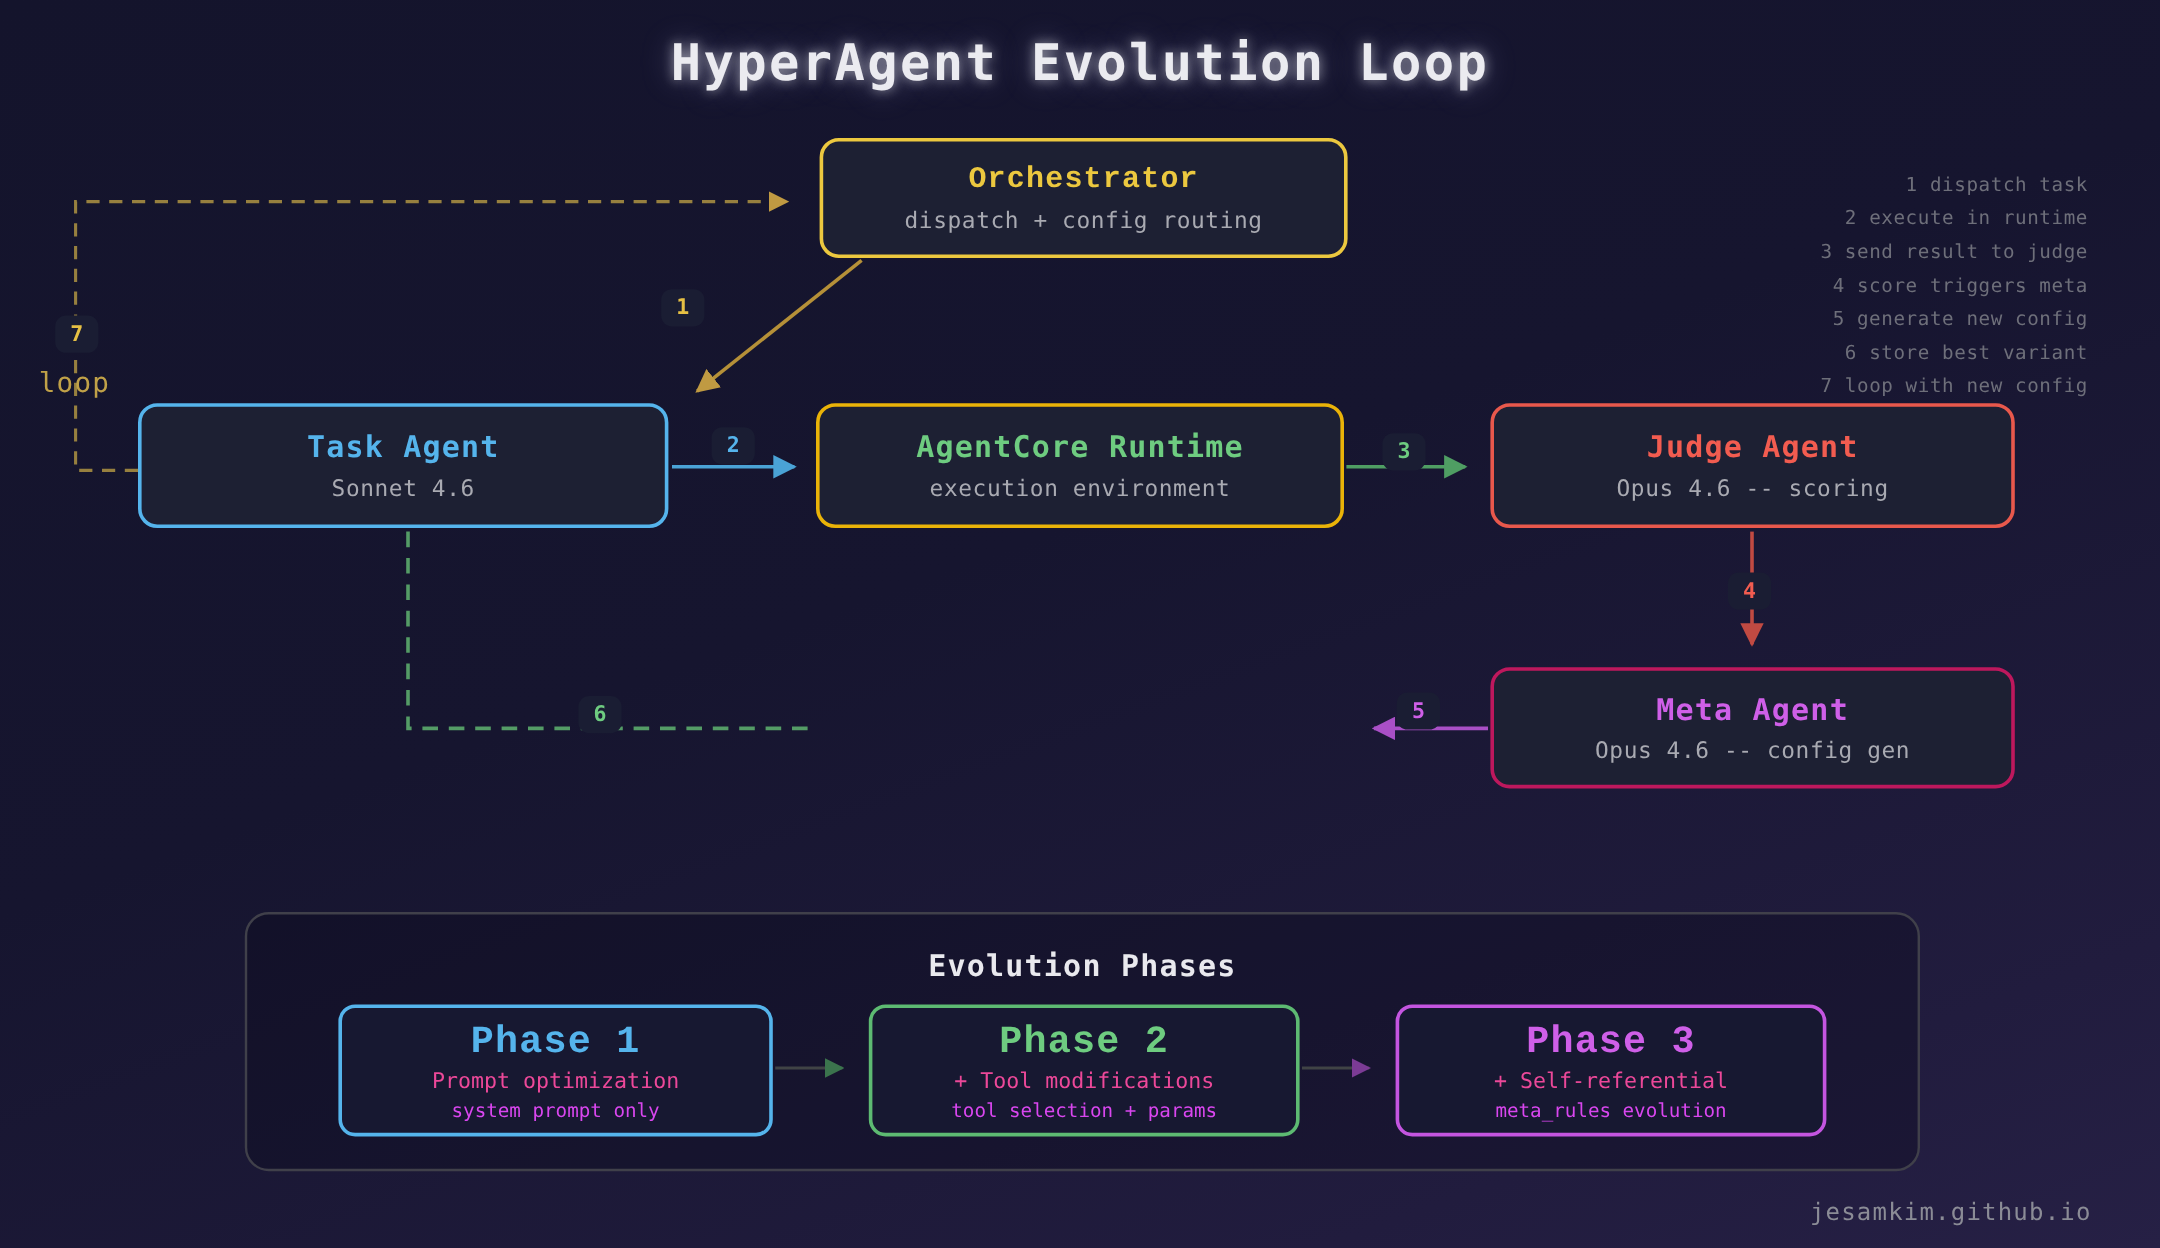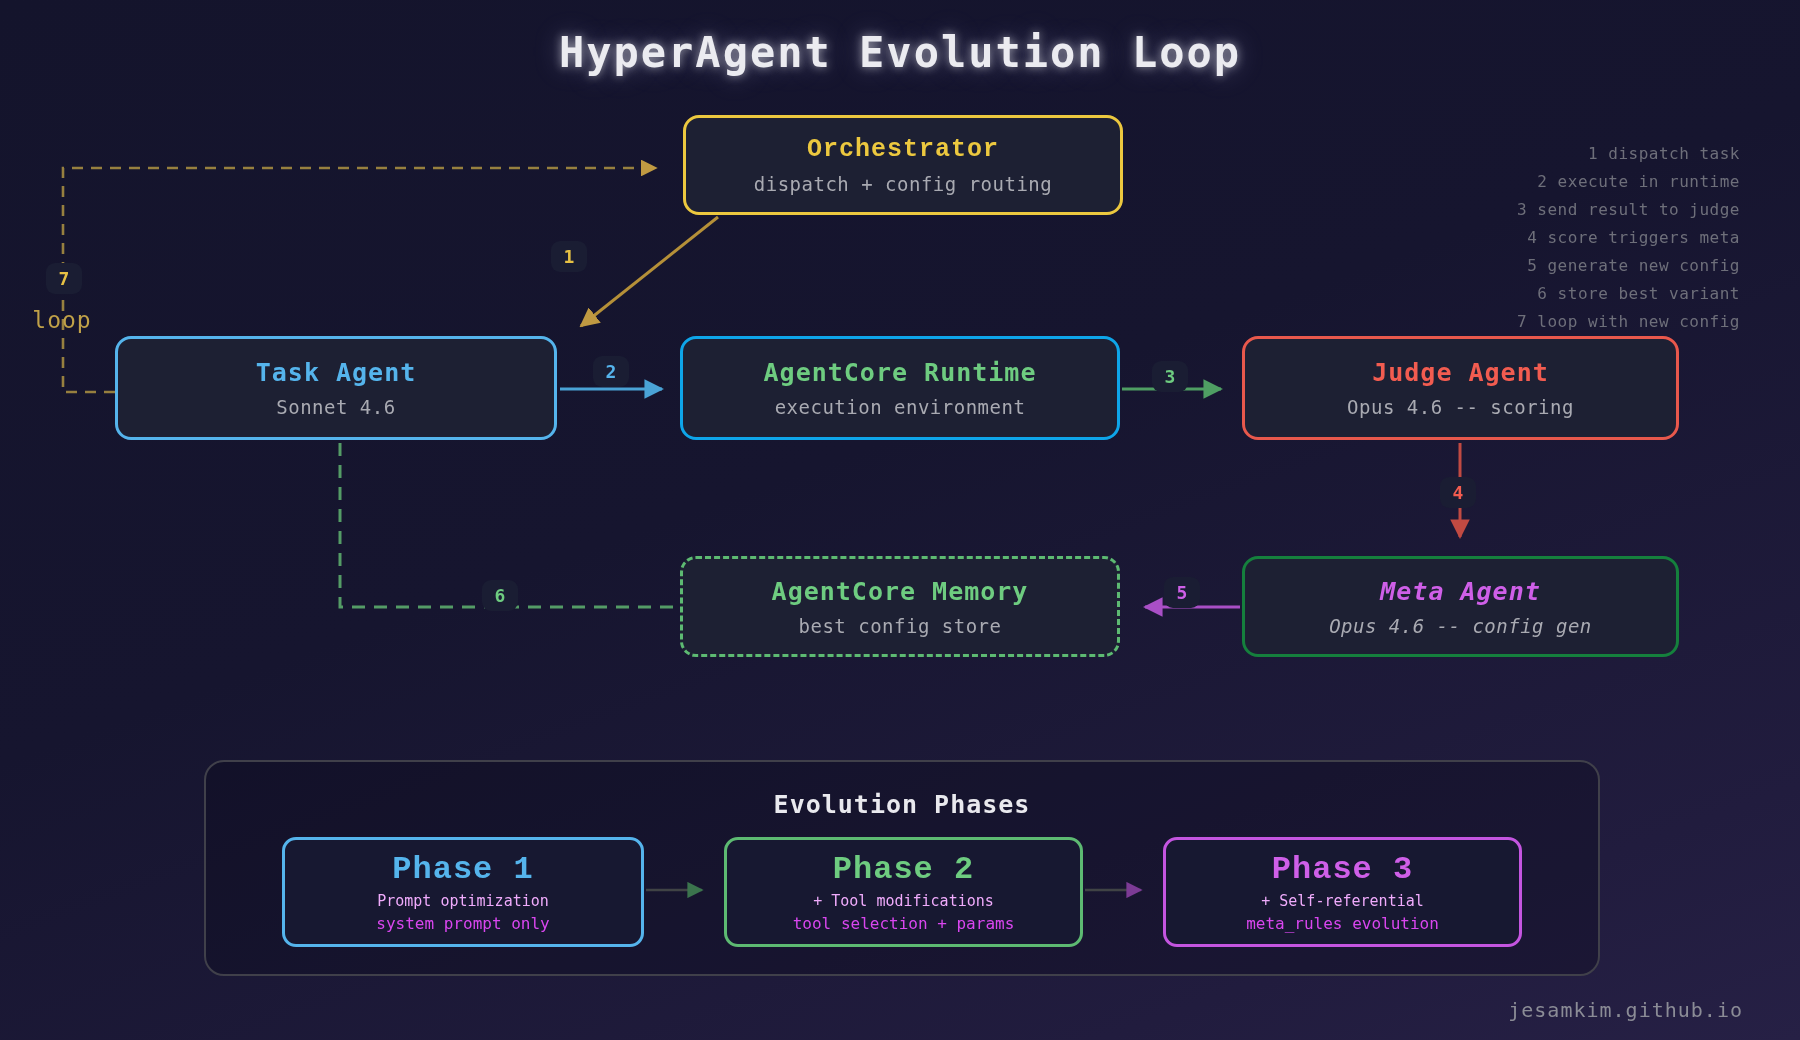--- a/index.html
+++ b/index.html
@@ -23,27 +23,27 @@
     display:flex; flex-direction:column; align-items:center; justify-content:center;
     gap:9px; text-align:center;
   }
   .node .t { font-size:25px; font-weight:bold; letter-spacing:1px; }
   .node .s { font-size:19px; color:#a9aab2; letter-spacing:.5px; }
 
   .n-orch   { left:683px;  top:115px; width:440px; height:100px; border:3px solid #ecc83f; }
   .n-orch .t { color:#ecc83f;font-family:Liberation Mono, monospace; }
   .n-task   { left:115px;  top:336px; width:442px; height:104px; border:3px solid #55b4ec; }
   .n-task .t { color:#55b4ec; }
-  .n-run    { left:680px;  top:336px; width:440px; height:104px; border:3px solid #0ea5e9; }
+  .n-run    { left:680px;  top:336px; width:440px; height:104px; border:3px solid #eab308; }
   .n-run .t { color:#6ecc80; }
   .n-judge  { left:1242px; top:336px; width:437px; height:104px; border:3px solid #e8584c; }
   .n-judge .t { color:#f25c50; }
   .n-mem    { left:680px;  top:556px; width:440px; height:101px; border:3px dashed #5dba72; }
   .n-mem .t { color:#6ecc80; }
-  .n-meta   { left:1242px; top:556px; width:437px; height:101px; border:3px solid #15803d;font-style:italic; }
+  .n-meta   { left:1242px; top:556px; width:437px; height:101px; border:3px solid #be185d; }
   .n-meta .t { color:#cf5fe8; }
 
   .badge {
     position:absolute; min-width:36px; height:31px; padding:0 8px;
     background:#1a1d33; border-radius:9px;
     display:flex; align-items:center; justify-content:center;
     font-size:18px; font-weight:bold;
   }
   .b1 { left:551px;  top:241px; color:#e6c044; }
   .b2 { left:593px;  top:356px; color:#55b4ec; }
@@ -69,21 +69,21 @@
   .phases-title {
     position:absolute; left:0; top:28px; width:100%; text-align:center;
     font-size:25px; font-weight:bold; color:#e9e9ee; letter-spacing:1px;
   }
   .phase {
     position:absolute; top:75px; height:110px; border-radius:14px; background:#171831;
     display:flex; flex-direction:column; align-items:center; justify-content:center;
     gap:4px; text-align:center;
   }
   .phase .t  { font-size:32px; font-weight:bold; letter-spacing:1px;font-family:Liberation Mono, monospace; }
-  .phase .l1 { font-size:15px; color:#f0abfc; }
+  .phase .l1 { font-size:18px; color:#ec4899; }
   .phase .l2 { font-size:16px; color:#d946ef; }
   .ph1 { left:76px;  width:362px; border:3px solid #55b4ec; }
   .ph1 .t { color:#55b4ec; }
   .ph2 { left:518px; width:359px; border:3px solid #5dba72;text-align:right; }
   .ph2 .t { color:#6ecc80; }
   .ph3 { left:957px; width:359px; border:3px solid #c455e0; }
   .ph3 .t { color:#cf5fe8; }
 
   .footer {
     position:absolute; right:57px; top:998px; font-size:20px; color:#8b8c96;
@@ -153,24 +153,20 @@
     <div class="s">Sonnet 4.6</div>
   </div>
   <div class="node n-run">
     <div class="t">AgentCore Runtime</div>
     <div class="s">execution environment</div>
   </div>
   <div class="node n-judge">
     <div class="t">Judge Agent</div>
     <div class="s">Opus 4.6 -- scoring</div>
   </div>
-  <div class="node n-mem">
-    <div class="t">AgentCore Memory</div>
-    <div class="s">best config store</div>
-  </div>
   <div class="node n-meta">
     <div class="t">Meta Agent</div>
     <div class="s">Opus 4.6 -- config gen</div>
   </div>
 
   <div class="badge b1">1</div>
   <div class="badge b2">2</div>
   <div class="badge b3">3</div>
   <div class="badge b4">4</div>
   <div class="badge b5">5</div>

